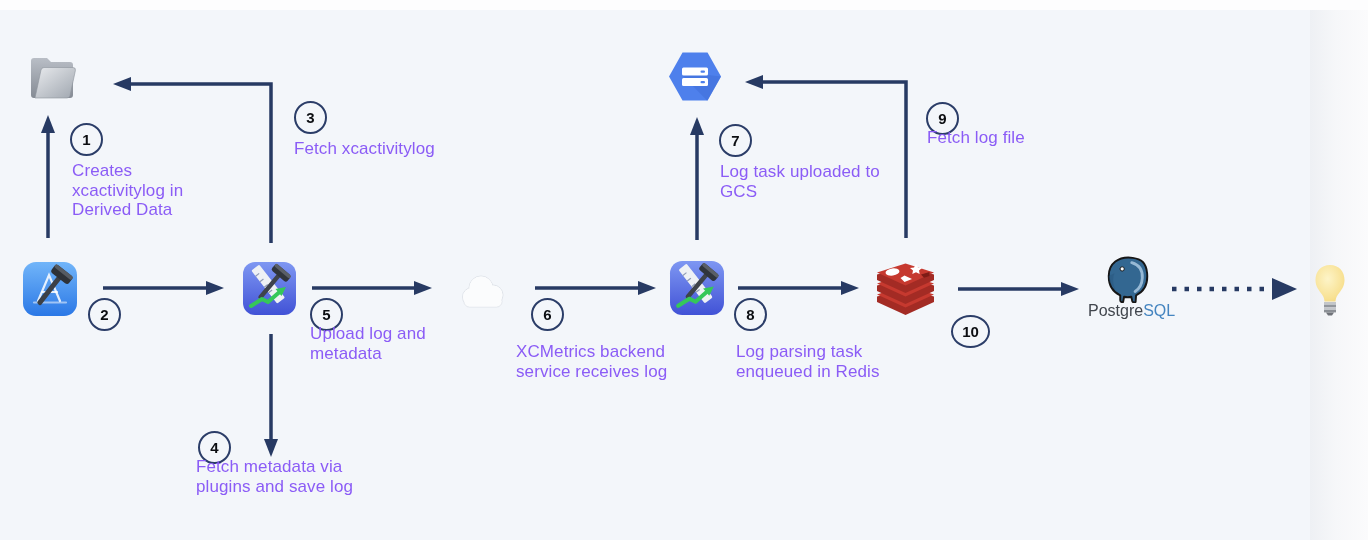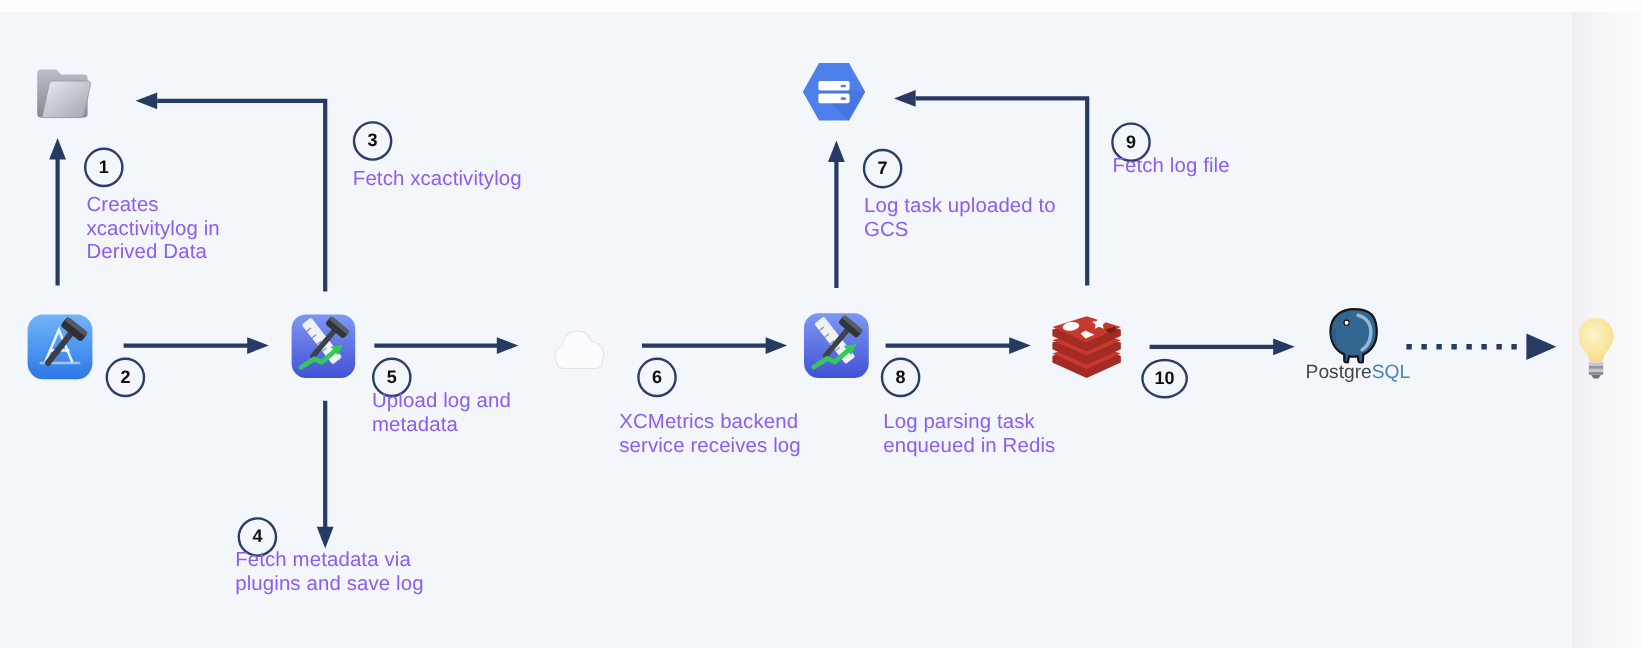--- a/index.html
+++ b/index.html
@@ -252,21 +252,21 @@
     </div>
   <div class="badge" style="left:719px; top:124px">
       <span>7</span>
     </div>
   <div class="badge" style="left:734px; top:298px">
       <span>8</span>
     </div>
   <div class="badge" style="left:926px; top:102px">
       <span>9</span>
     </div>
-  <div class="badge wide" style="left:951px; top:299px">
+  <div class="badge wide" style="left:951px; top:315px">
       <span>10</span>
     </div>
 
   <div class="label" style="left:72px;  top:161px">Creates
 xcactivitylog in
 Derived Data</div>
   <div class="label" style="left:294px; top:139px">Fetch xcactivitylog</div>
   <div class="label" style="left:196px; top:457px">Fetch metadata via
 plugins and save log</div>
   <div class="label" style="left:310px; top:324px">Upload log and

